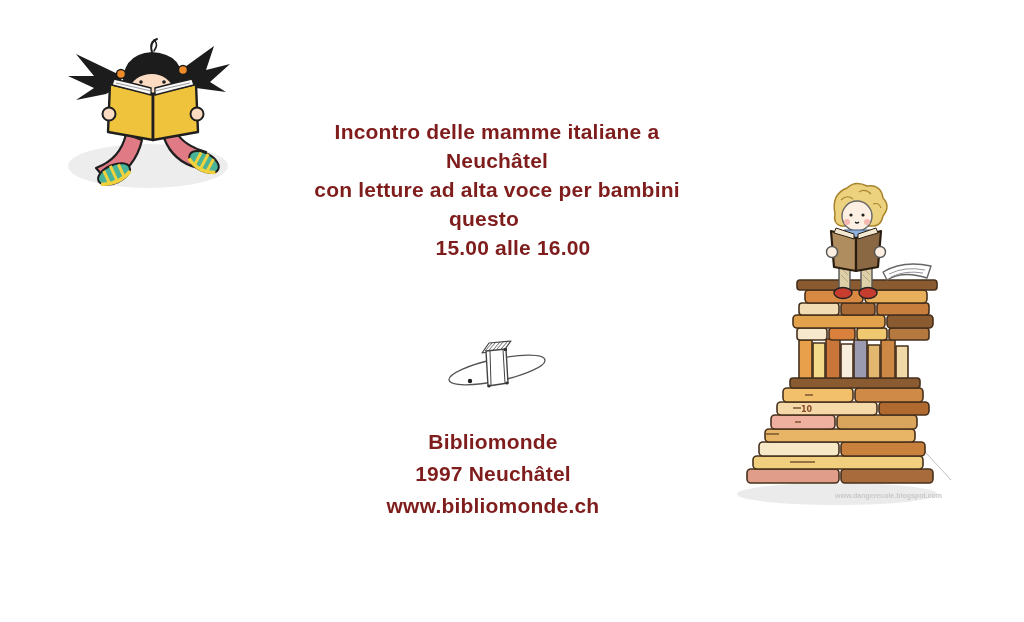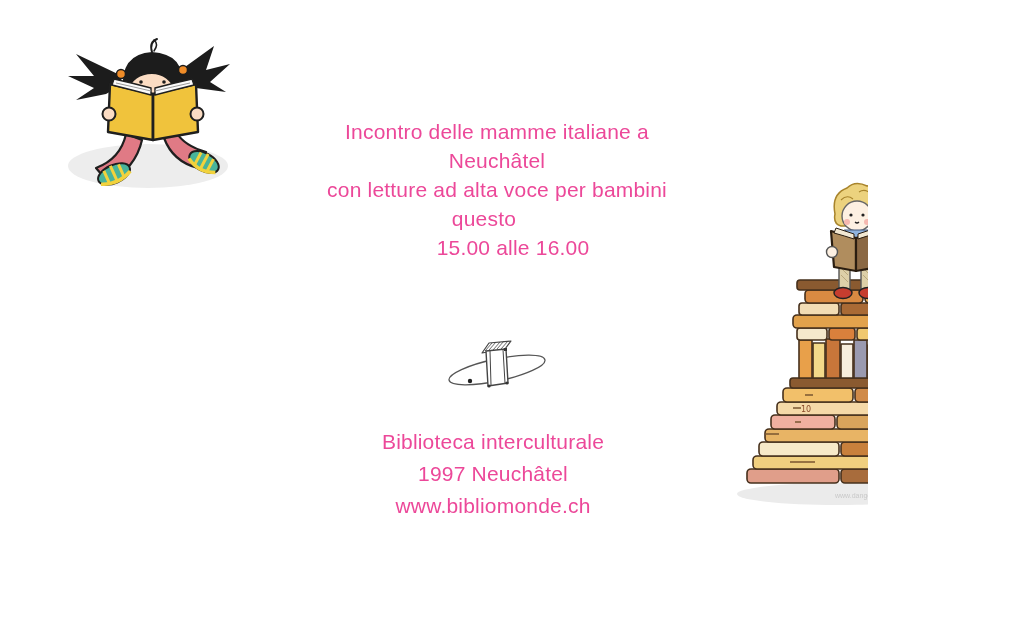--- a/index.html
+++ b/index.html
@@ -1,18 +1,18 @@
 <!DOCTYPE html>
 <html><head>
 <meta charset="utf-8">
 <style>
   html,body{margin:0;padding:0;background:#ffffff;}
   .flyer{
-    position:relative;width:868px;height:622px;background:#ffffff;overflow:hidden;
-    font-family:"Liberation Sans","DejaVu Sans",sans-serif;color:#ec4899;
+    position:relative;width:1024px;height:622px;background:#ffffff;overflow:hidden;
+    font-family:"Liberation Sans","DejaVu Sans",sans-serif;color:#7f1d1d;font-weight:bold;
   }
   .illu{position:absolute;}
   .girl{left:64px;top:34px;width:168px;height:160px;}
   .boy{left:735px;top:172px;width:220px;height:345px;}
   .logo{left:442px;top:336px;width:112px;height:62px;}
   .event-text{
     position:absolute;left:297px;top:117px;width:400px;
     font-size:21px;line-height:29px;text-align:center;letter-spacing:.2px;
   }
   .event-text .line:nth-child(3){transform:translateX(-13px);}
@@ -97,21 +97,21 @@
       <path d="M44,15 L64,13 L66,47 L46,50 Z" fill="#ffffff" stroke="#444444" stroke-width="1.4" stroke-linejoin="round"></path>
       <path d="M48,15 L49,49" stroke="#444444" stroke-width="1"></path>
       <path d="M61,13.5 L63,47" stroke="#444444" stroke-width="1"></path>
       <rect x="62" y="12" width="3" height="3" fill="#333333"></rect>
       <circle cx="47" cy="50" r="1.6" fill="#333333"></circle>
       <circle cx="65" cy="47" r="1.6" fill="#333333"></circle>
     </svg>
   </div>
 
   <div class="address">
-    <div>Biblioteca interculturale</div>
+    <div>Bibliomonde</div>
     <div>1997 Neuchâtel</div>
     <div>www.bibliomonde.ch</div>
   </div>
 
   <div class="illu boy">
     <svg width="220" height="345" viewBox="0 0 220 345">
 
       <ellipse cx="102" cy="322" rx="100" ry="11" fill="#ebebeb"></ellipse>
 
       <path d="M170,258 L216,308" stroke="#bfbfbf" stroke-width="1" fill="none"></path>

